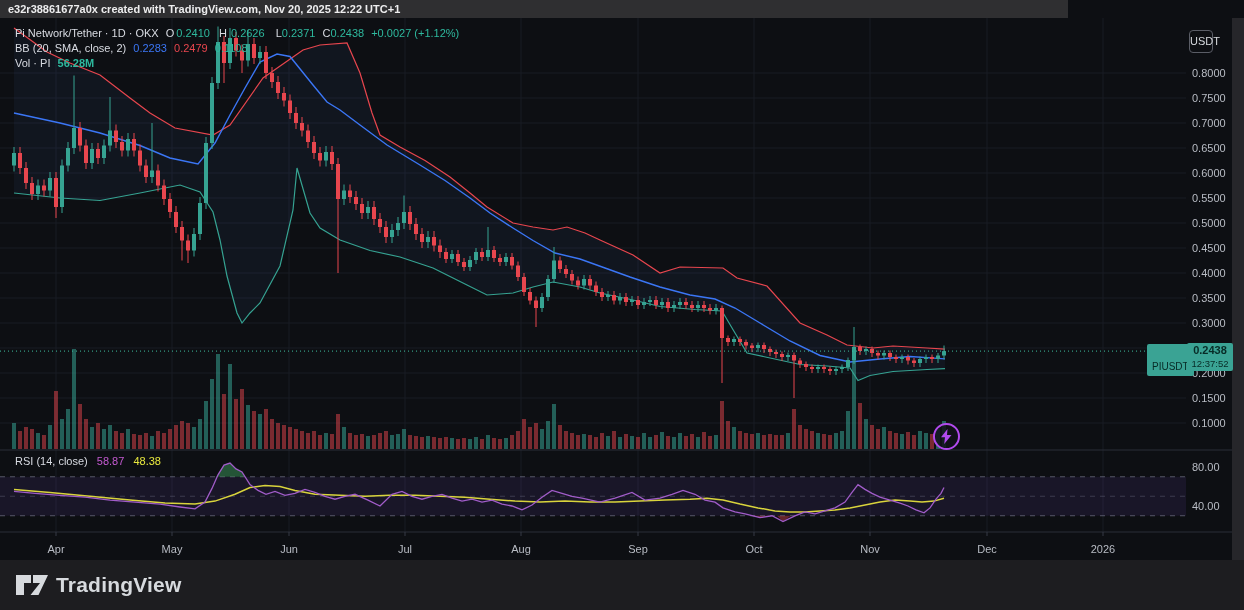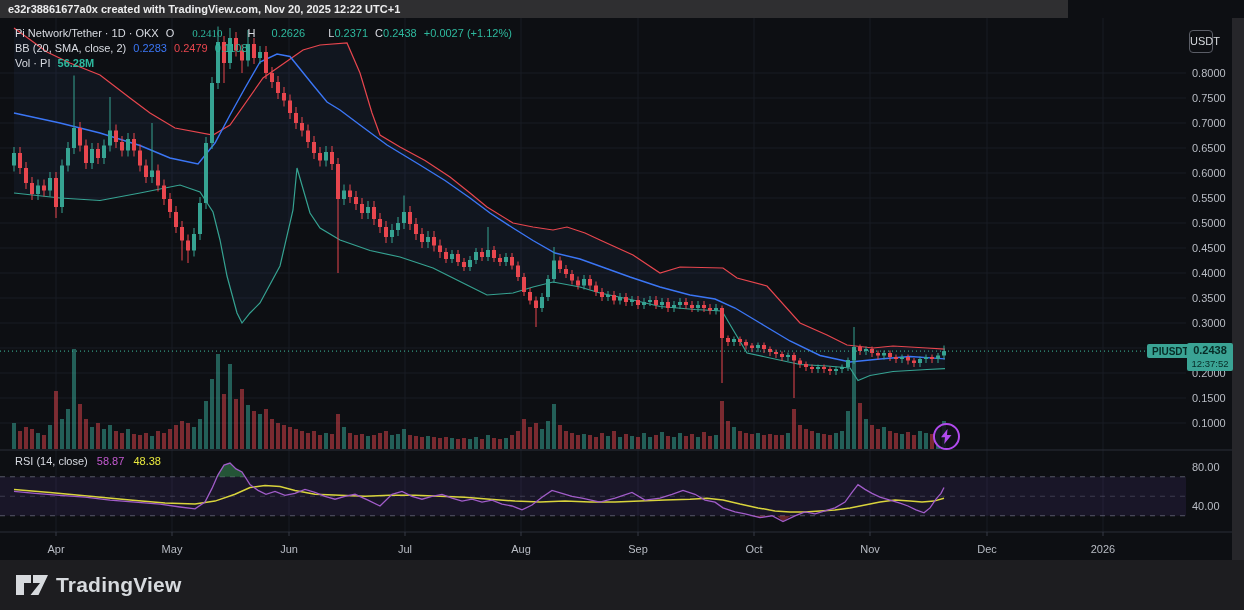--- a/index.html
+++ b/index.html
@@ -15,22 +15,22 @@
   .legend span { margin-right:4px; }
   .rsilegend { position:absolute; left:15px; top:455px; font-size:11px; color:#d8dbe2; white-space:nowrap; }
   .rsilegend span { margin-right:6px; }
   .usdt-btn { position:absolute; left:1189px; top:30px; width:24px; height:23px; border:1px solid #5a5d66;
               border-radius:4px; color:#d6d9de; font-size:11px; font-weight:normal; text-align:center;
               line-height:21px; background:#0d0f13; cursor:pointer; }
   .price-badge { position:absolute; left:1187px; width:46px; height:28px; border-radius:2px;
                  text-align:center; z-index:5; }
   .price-badge .p { font-size:11px; font-weight:bold; line-height:14px; }
   .price-badge .cd { font-size:9.5px; line-height:13px; }
-  .sym-chip { position:absolute; height:14px; border-radius:2px; font-size:10px; font-weight:bold;
-              line-height:14px; padding:1px 5px; z-index:5; }
+  .sym-chip { position:absolute; height:14px; border-radius:2px; font-size:10px; font-weight:normal;
+              line-height:14px; padding:16px 5px; z-index:5; }
   .flash-btn { position:absolute; left:933px; top:423px; width:27px; height:27px; border-radius:50%;
                border:2px solid #b14aed; background:rgba(18,16,26,.85); cursor:pointer; z-index:4;
                display:flex; align-items:center; justify-content:center; }
   .footer { position:absolute; left:0; top:560px; width:1244px; height:50px; background:#1d1d20;
             display:flex; align-items:center; }
   .footer .brand { color:#d7dade; font-size:21px; font-weight:bold; letter-spacing:.2px; margin-left:6px; }
   .axis-hot { position:absolute; z-index:3; }
 </style>
 </head>
 <body>
@@ -605,22 +605,22 @@
         <text x="1103" y="553" fill="#b8bcc4" font-size="11" font-family="&quot;Liberation Sans&quot;, sans-serif" text-anchor="middle">2026</text>
       </g>
     </svg>
 
   <div class="axis-hot" style="left:1186px;top:18px;width:46px;height:514px;"></div>
   <div class="axis-hot" style="left:0;top:532px;width:1186px;height:28px;"></div>
 
   <div class="legend">
     <div class="row">
       <span>Pi Network/Tether · 1D · OKX</span>
-      <span><span style="margin:0">O</span><span class="tl" style="margin: 18px; color: rgb(46, 185, 158); font-family: Liberation Serif, serif;">0.2410</span></span>
-      <span><span style="margin:0">H</span><span class="tl" style="margin: 16px; color: rgb(46, 185, 158);">0.2626</span></span>
+      <span><span style="margin:0">O</span><span class="tl" style="margin: 2px; color: rgb(46, 185, 158);">0.2410</span></span>
+      <span><span style="margin:0">H</span><span class="tl" style="margin: 4px; color: rgb(46, 185, 158);">0.2626</span></span>
       <span><span style="margin:0">L</span><span class="tl" style="margin: 0px; color: rgb(46, 185, 158); text-align: right;">0.2371</span></span>
       <span><span style="margin:0">C</span><span class="tl" style="margin: 0px; color: rgb(46, 185, 158);">0.2438</span></span>
       <span class="tl" style="color: rgb(46, 185, 158);">+0.0027 (+1.12%)</span>
     </div>
     <div class="row">
       <span>BB (20, SMA, close, 2)</span>
       <span class="bb1" style="color: rgb(59, 118, 245);">0.2283</span>
       <span class="bb2" style="color: rgb(232, 70, 78);">0.2479</span>
       <span class="bb3" style="color: rgb(46, 185, 158);">0.1108</span>
     </div>

